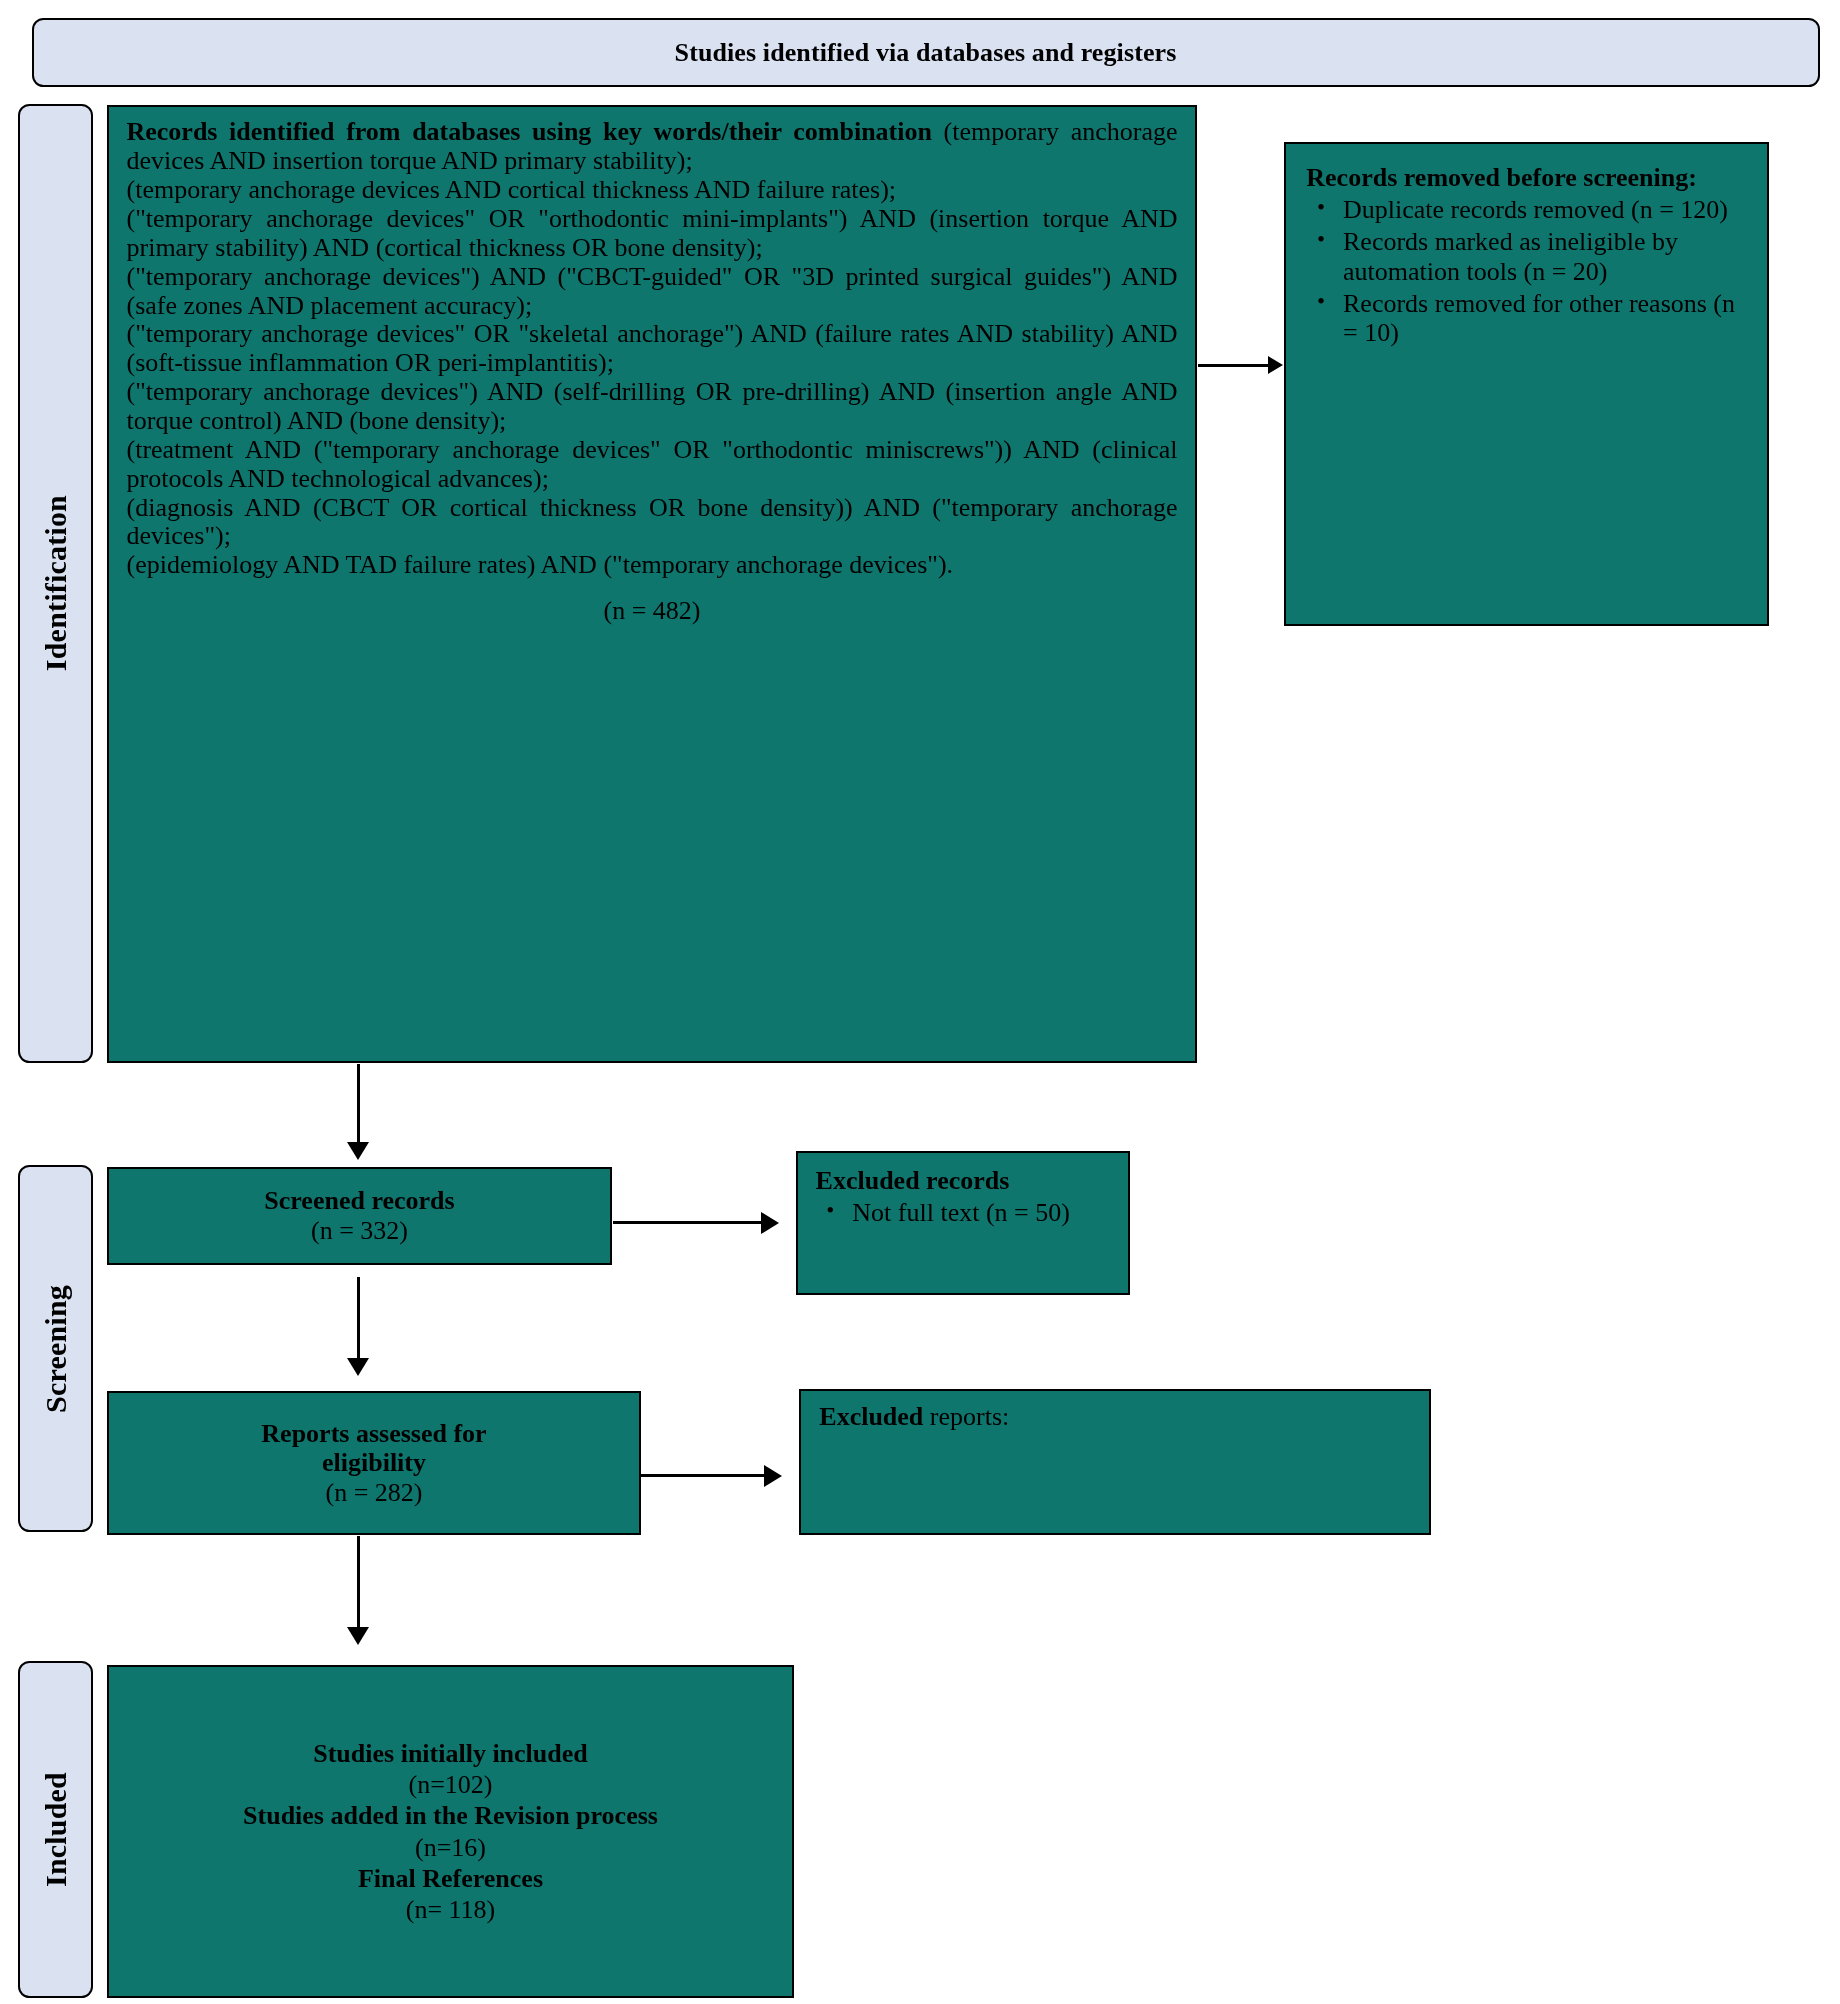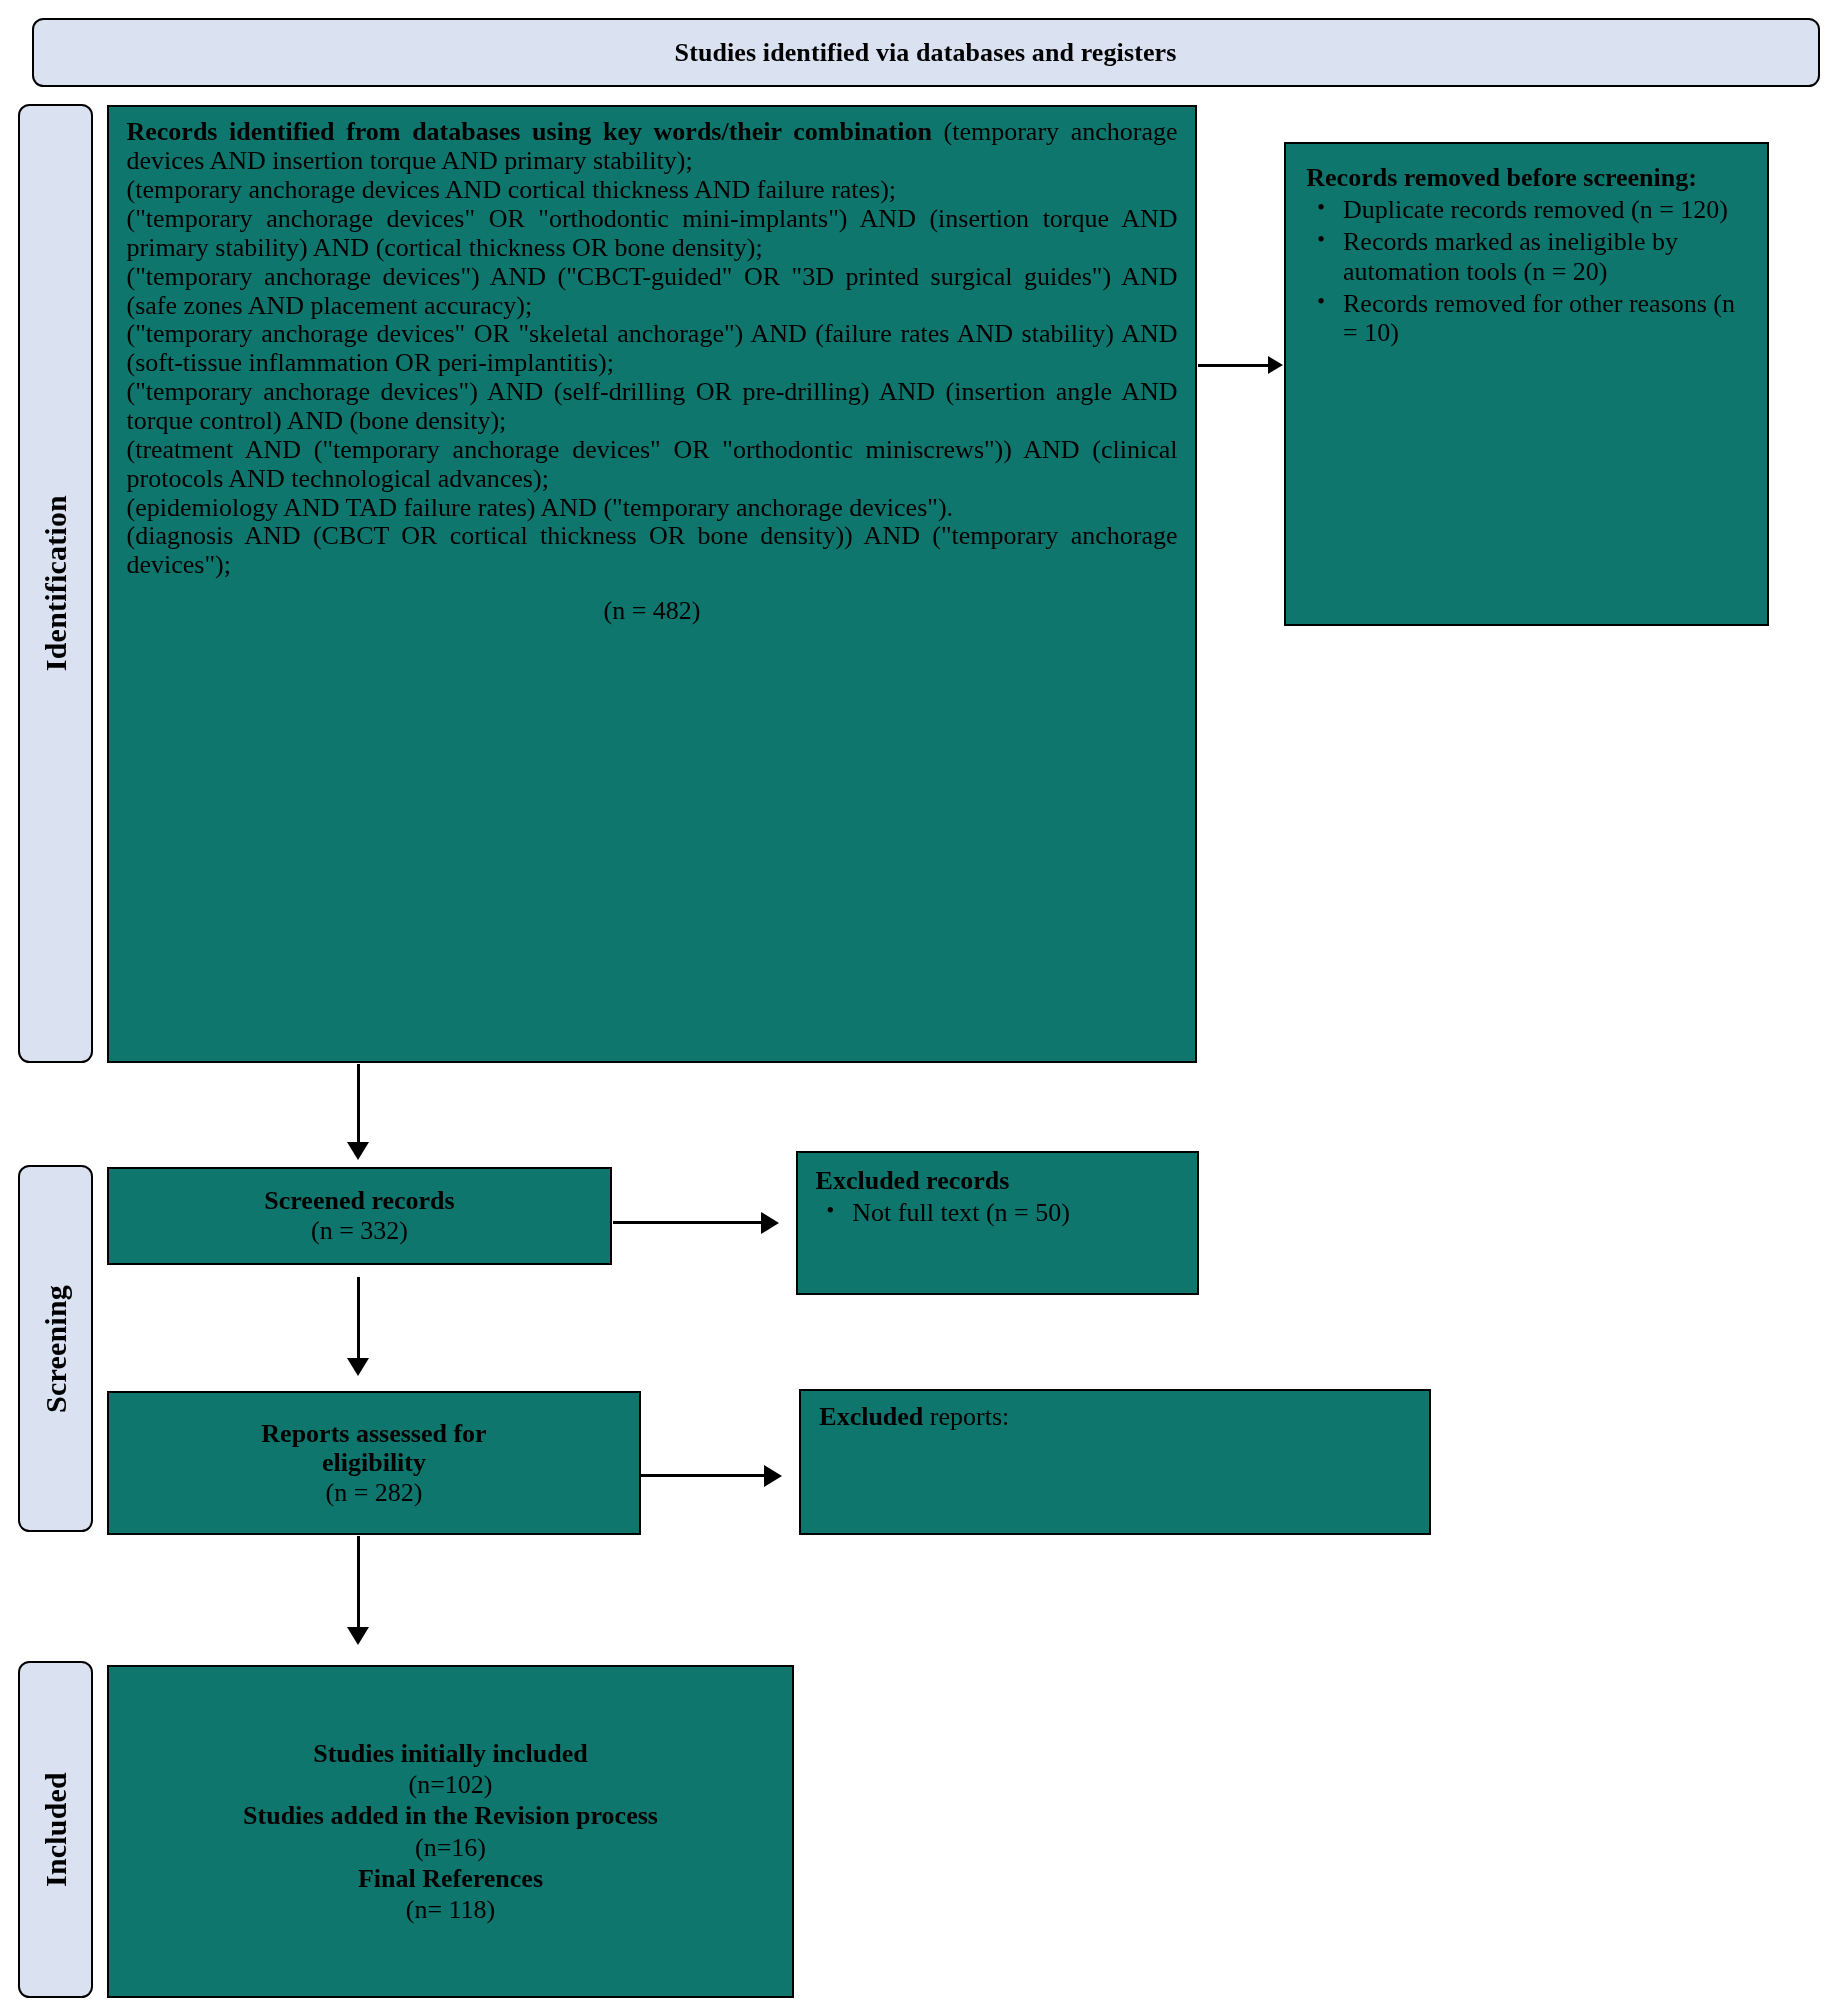--- a/index.html
+++ b/index.html
@@ -136,21 +136,21 @@
     width: 505px;
     height: 98px;
     display: flex;
     flex-direction: column;
     align-items: center;
     justify-content: center;
   }
   #excluded-records-box {
     left: 796px;
     top: 1151px;
-    width: 403px;
+    width: 334px;
     height: 144px;
     padding: 13px 12.3px;
   }
 
   
   #reports-assessed-box {
     left: 107px;
     top: 1391px;
     width: 534px;
     height: 144px;
@@ -242,22 +242,22 @@
 
   <div class="box" id="records-identified-box">
     <div class="query-block">
       <p class="query-line"><span class="lead">Records identified from databases using key words/their combination</span><span> (temporary anchorage devices AND insertion torque AND primary stability);</span></p>
       <p class="query-line">(temporary anchorage devices AND cortical thickness AND failure rates);</p>
       <p class="query-line">("temporary anchorage devices" OR "orthodontic mini-implants") AND (insertion torque AND primary stability) AND (cortical thickness OR bone density);</p>
       <p class="query-line">("temporary anchorage devices") AND ("CBCT-guided" OR "3D printed surgical guides") AND (safe zones AND placement accuracy);</p>
       <p class="query-line">("temporary anchorage devices" OR "skeletal anchorage") AND (failure rates AND stability) AND (soft-tissue inflammation OR peri-implantitis);</p>
       <p class="query-line">("temporary anchorage devices") AND (self-drilling OR pre-drilling) AND (insertion angle AND torque control) AND (bone density);</p>
       <p class="query-line">(treatment AND ("temporary anchorage devices" OR "orthodontic miniscrews")) AND (clinical protocols AND technological advances);</p>
+      <p class="query-line">(diagnosis AND (CBCT OR cortical thickness OR bone density)) AND ("temporary anchorage devices");</p>
       <p class="query-line">(epidemiology AND TAD failure rates) AND ("temporary anchorage devices").</p>
-      <p class="query-line">(diagnosis AND (CBCT OR cortical thickness OR bone density)) AND ("temporary anchorage devices");</p>
     </div>
     <div id="records-count">(n = 482)</div>
   </div>
 
   <div class="box" id="records-removed-box">
     <div class="box-heading">Records removed before screening:</div>
     <ul class="bullets">
       <li>Duplicate records removed (n = 120)</li>
       <li>Records marked as ineligible by automation tools (n = 20)</li>
       <li>Records removed for other reasons (n = 10)</li>

